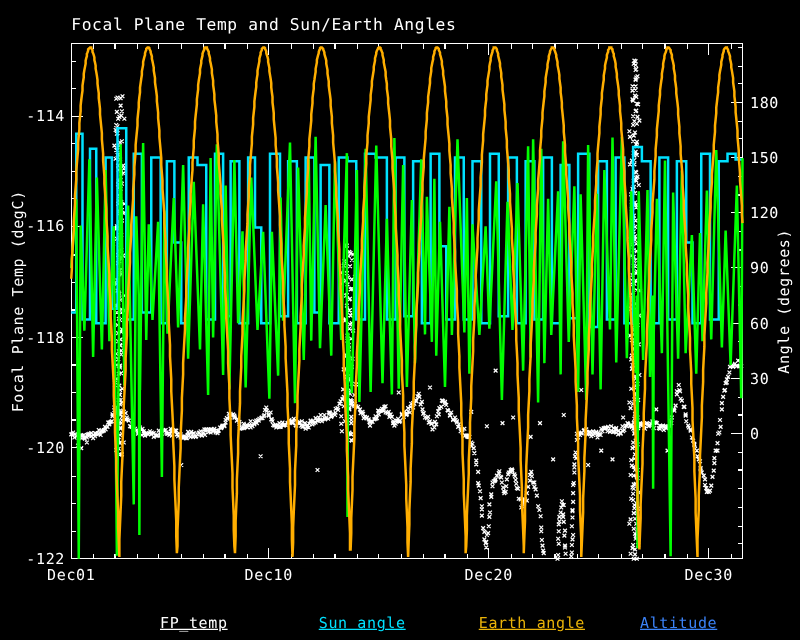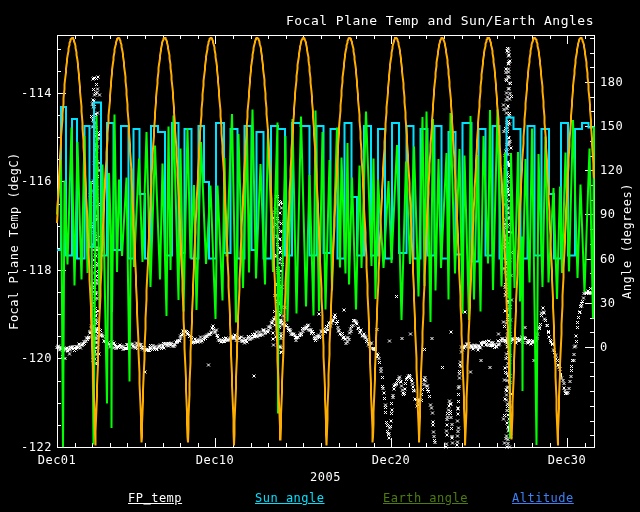--- a/index.html
+++ b/index.html
@@ -1,19 +1,19 @@
 <!DOCTYPE html>
 <html><head>
 <meta charset="utf-8">
 <style>
   html,body{margin:0;padding:0;background:#000;}
   .screen{position:relative;width:640px;height:512px;background:#000;overflow:hidden;
           font-family:"DejaVu Sans Mono","Liberation Mono",monospace;color:#fff;}
   .screen svg{position:absolute;left:0;top:0;}
-  .title{position:absolute;left:57px;width:537px;top:13px;text-align:right;
+  .title{position:absolute;left:57px;width:537px;top:13px;text-align:left;
          font-size:13px;letter-spacing:.5px;white-space:nowrap;}
   .ylab{position:absolute;white-space:nowrap;font-size:12px;letter-spacing:.5px;}
   .ylab.left{left:14px;top:241px;transform:translate(-50%,-50%) rotate(-90deg);}
   .ylab.right{left:627px;top:241px;transform:translate(-50%,-50%) rotate(-90deg);}
   .year{position:absolute;left:57px;width:537px;top:470px;text-align:center;font-size:12px;letter-spacing:.5px;}
   .legend span{position:absolute;top:491px;font-size:12px;letter-spacing:.5px;white-space:nowrap;text-decoration:underline;}
 </style>
 </head>
 <body>
 
@@ -40,20 +40,19 @@
         <text x="600" y="263" text-anchor="start">60</text>
         <text x="600" y="218" text-anchor="start">90</text>
         <text x="600" y="174" text-anchor="start">120</text>
         <text x="600" y="130" text-anchor="start">150</text>
         <text x="600" y="86" text-anchor="start">180</text>
       </g>
     </svg>
   <div class="title">Focal Plane Temp and Sun/Earth Angles</div>
   <div class="ylab left">Focal Plane Temp (degC)</div>
   <div class="ylab right">Angle (degrees)</div>
-  <div class="year">2005</div>
   <div class="legend">
     <span id="leg0" style="left: 128px; color: rgb(255, 255, 255);">FP_temp</span>
     <span id="leg1" style="left: 255px; color: rgb(0, 225, 255);">Sun angle</span>
-    <span id="leg2" style="left: 383px; color: #4d7c0f;">Earth angle</span>
+    <span id="leg2" style="left: 383px; color: #eab308;">Earth angle</span>
     <span id="leg3" style="left: 512px; color: #3b82f6;">Altitude</span>
   </div>
 </div>
 
 </body></html>

